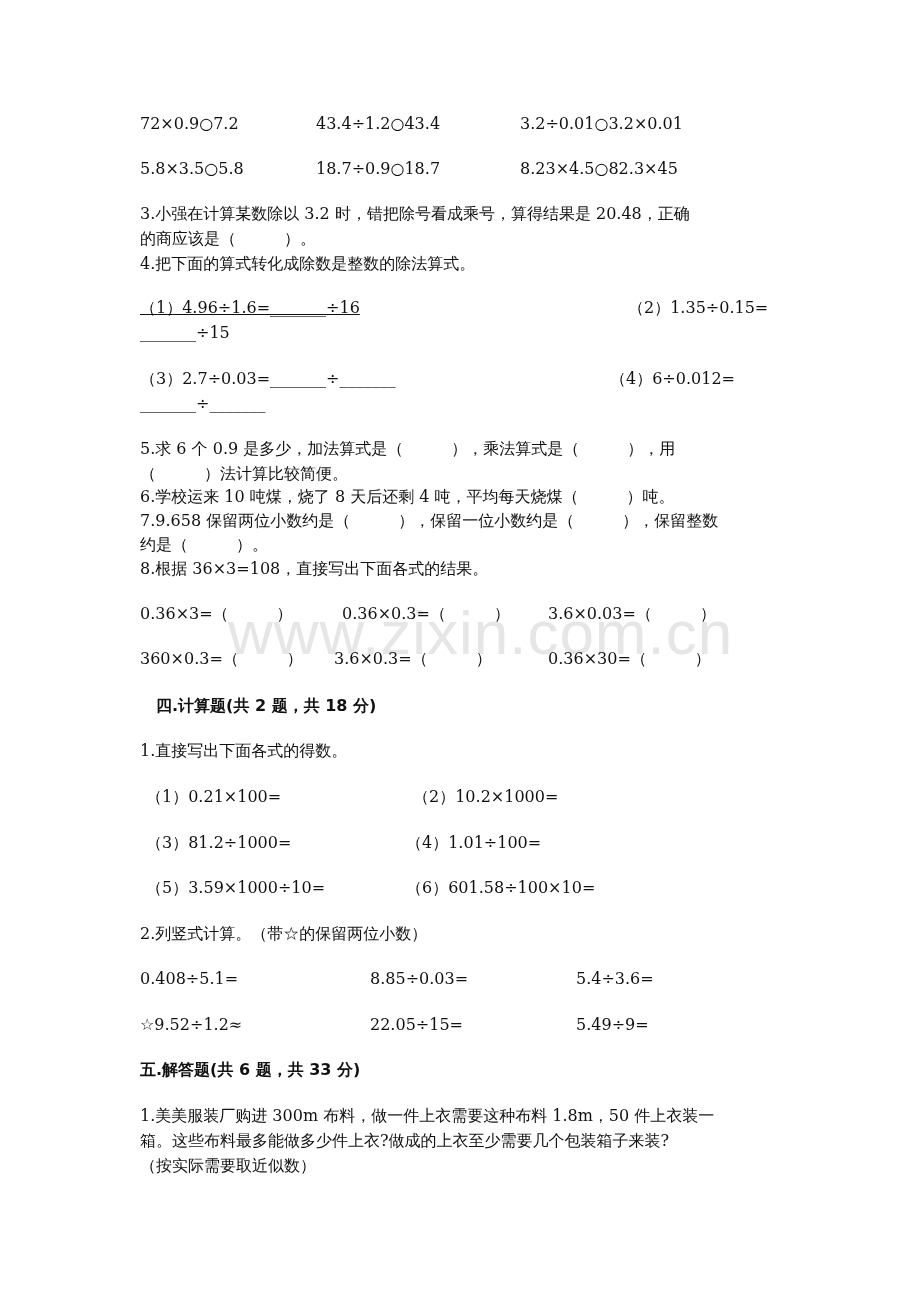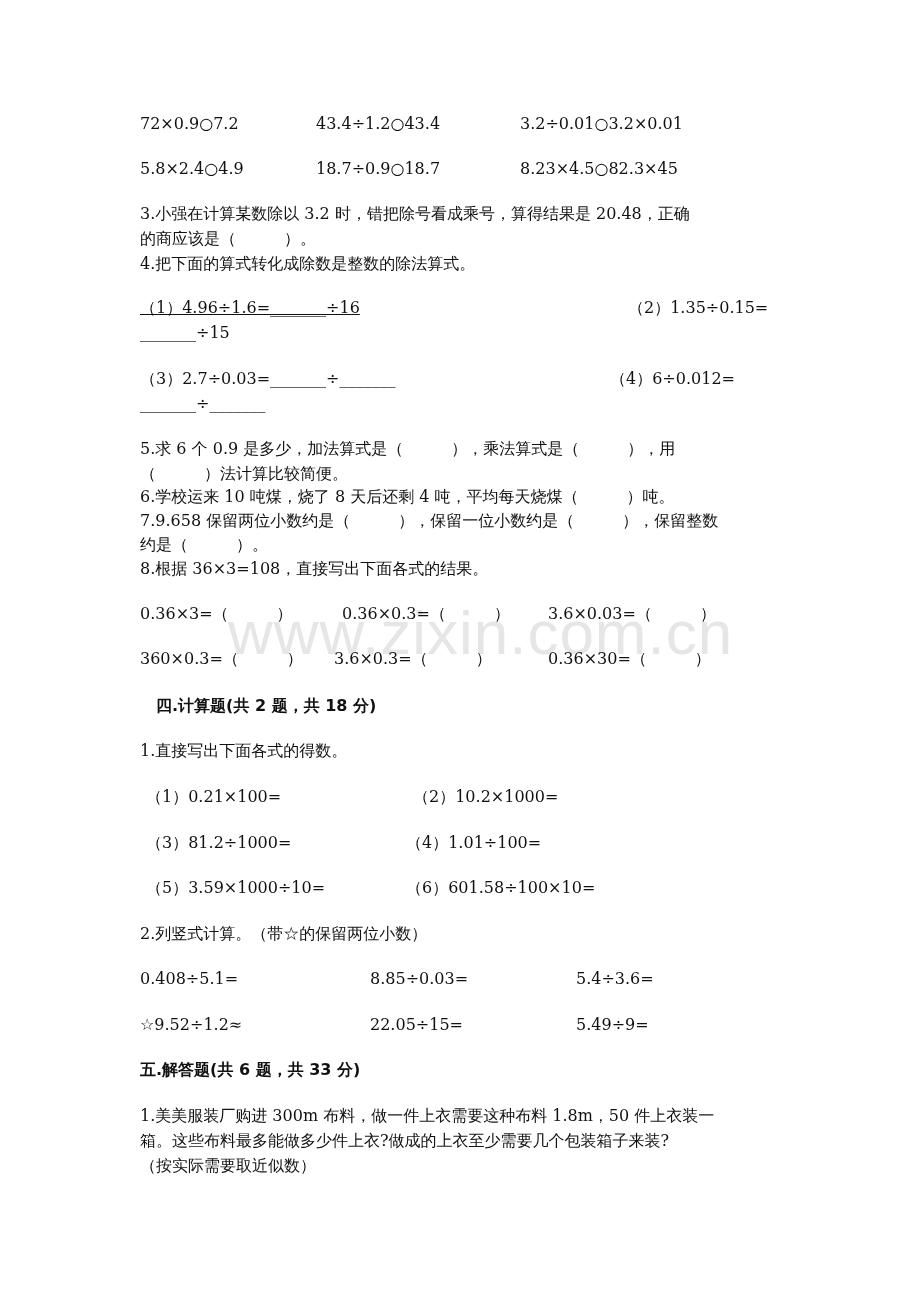--- a/index.html
+++ b/index.html
@@ -43,21 +43,21 @@
   </style>
 </head>
 <body>
 
 <div class="watermark">www.zixin.com.cn</div>
 
 <div>
   <div class="line txt" style="left:140px; top:113px;">72×0.9○7.2</div>
   <div class="line txt" style="left:316px; top:113px;">43.4÷1.2○43.4</div>
   <div class="line txt" style="left:520px; top:113px;">3.2÷0.01○3.2×0.01</div>
-  <div class="line txt" style="left:140px; top:158px;">5.8×2.4○4.9</div>
+  <div class="line txt" style="left:140px; top:158px;">5.8×3.5○5.8</div>
   <div class="line txt" style="left:316px; top:158px;">18.7÷0.9○18.7</div>
   <div class="line txt" style="left:520px; top:158px;">8.23×4.5○82.3×45</div>
 </div>
 
 <div class="line txt" style="left:140px; top:203px;">3.小强在计算某数除以 3.2 时，错把除号看成乘号，算得结果是 20.48，正确</div>
 <div class="line txt" style="left:140px; top:228px;">的商应该是（　　　）。</div>
 
 <div class="line txt" style="left:140px; top:253px;">4.把下面的算式转化成除数是整数的除法算式。</div>
 <div class="line txt" style="left:140px; top:297px;text-decoration:underline;">（1）4.96÷1.6=_______÷16</div>
 <div class="line txt" style="left:628px; top:297px;">（2）1.35÷0.15=</div>

